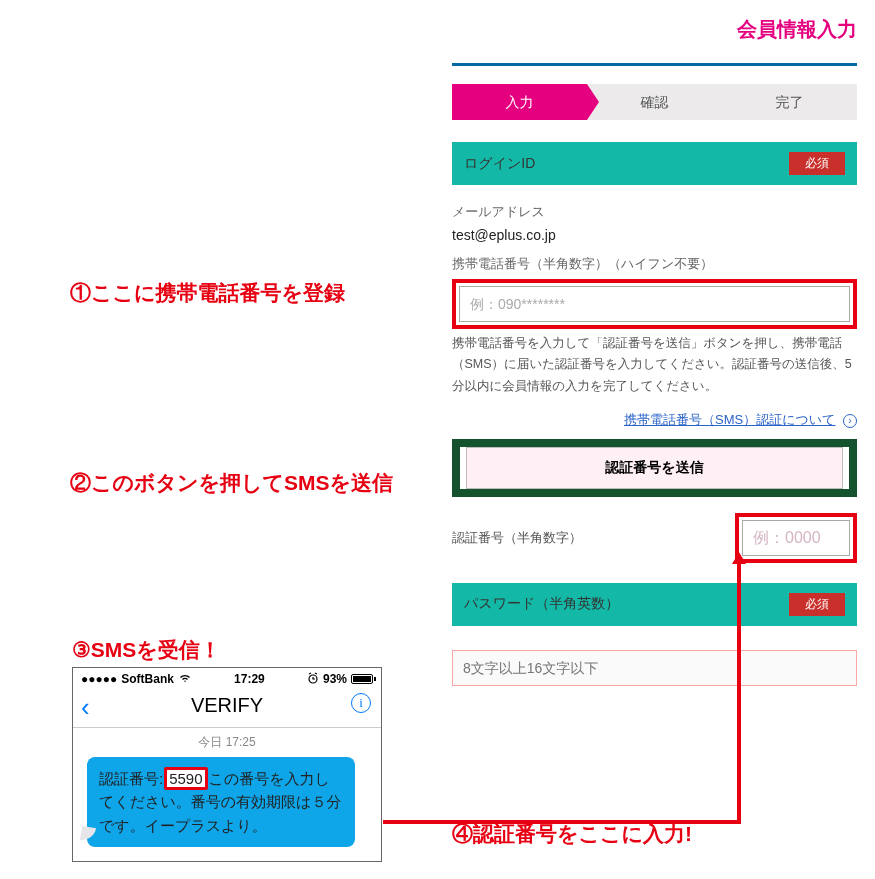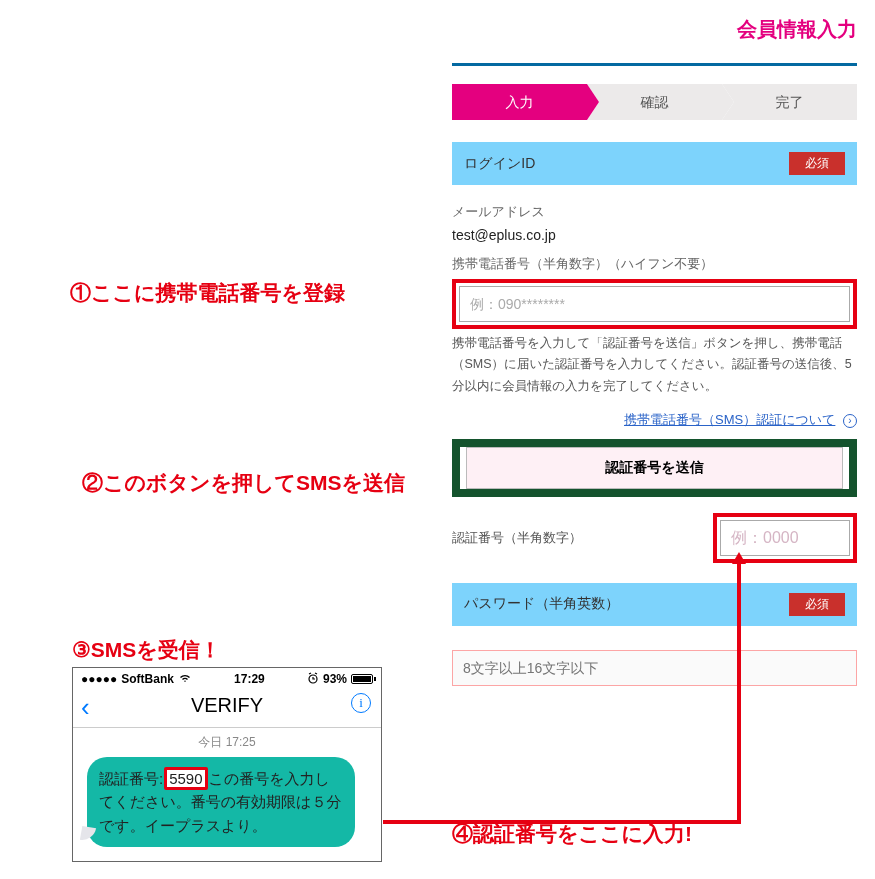--- a/index.html
+++ b/index.html
@@ -61,21 +61,21 @@
     left: 0; top: 0;
     width: 0; height: 0;
     border-top: 18px solid transparent;
     border-bottom: 18px solid transparent;
     border-left: 12px solid #fff;
     z-index: 1;
   }
   .step:first-child::before { display: none; }
 
   .section-header {
-    background: #7dd3fc;
+    background: #14b8a6;
     display: flex;
     justify-content: space-between;
     align-items: center;
     padding: 10px 12px;
     font-size: 14px;
     color: #333;
     margin-bottom: 18px;
   }
   .badge-required {
     background: #c9302c;
@@ -154,21 +154,21 @@
     gap: 14px;
     margin-bottom: 20px;
     position: relative;
   }
   .code-label { font-size: 13px; color: #555; flex: 1; }
   .hl-wrap-3 {
     border: 4px solid #e60012;
     padding: 3px;
   }
   .code-input {
-    width: 130px; height: 36px;
+    width: 108px; height: 36px;
     border: 1px solid #aaa;
     padding: 0 10px;
     font-size: 16px;
   }
   .code-input::placeholder { color: #d5b5c4; }
 
   .pw-input-trunc {
     width: 100%; height: 36px;
     border: 1px solid #fca5a5;
     color: #bbb;
@@ -255,22 +255,22 @@
   }
   .sms-time {
     text-align: center;
     font-size: 12px;
     color: #888;
     padding: 6px 0;
   }
   .sms-bubble {
     position: relative;
     margin: 0 26px 14px 14px;
-    background: #14b8a6;
-    border-radius: 20px;
+    background: #0ea5e9;
+    border-radius: 8px;
     padding: 10px 12px;
     font-size: 15px;
     line-height: 1.55;
     color: #222;
   }
   .sms-bubble::before {
     content: "";
     position: absolute;
     left: -6px; bottom: 6px;
     width: 14px; height: 14px;
@@ -360,21 +360,21 @@
   </div>
 
   <div class="section-header">
     <span>パスワード（半角英数）</span>
     <span class="badge-required">必須</span>
   </div>
   <input class="pw-input-trunc" disabled="" placeholder="8文字以上16文字以下" style="">
 </div>
 
 <div class="anno" style="left:70px; top:279px;">①ここに携帯電話番号を登録</div>
-<div class="anno" style="left:82px; top:469px;">②このボタンを押してSMSを送信</div>
+<div class="anno" style="left:70px; top:469px;">②このボタンを押してSMSを送信</div>
 <div class="anno" style="left:72px; top:636px;">③SMSを受信！</div>
 <div class="anno" style="left:452px; top:820px;">④認証番号をここに入力!</div>
 
 <div class="arrow-h"></div>
 <div class="arrow-v"></div>
 
 <div class="sms-box">
   <div class="sms-status">
     <div class="left">
       <span>●●●●●</span>

